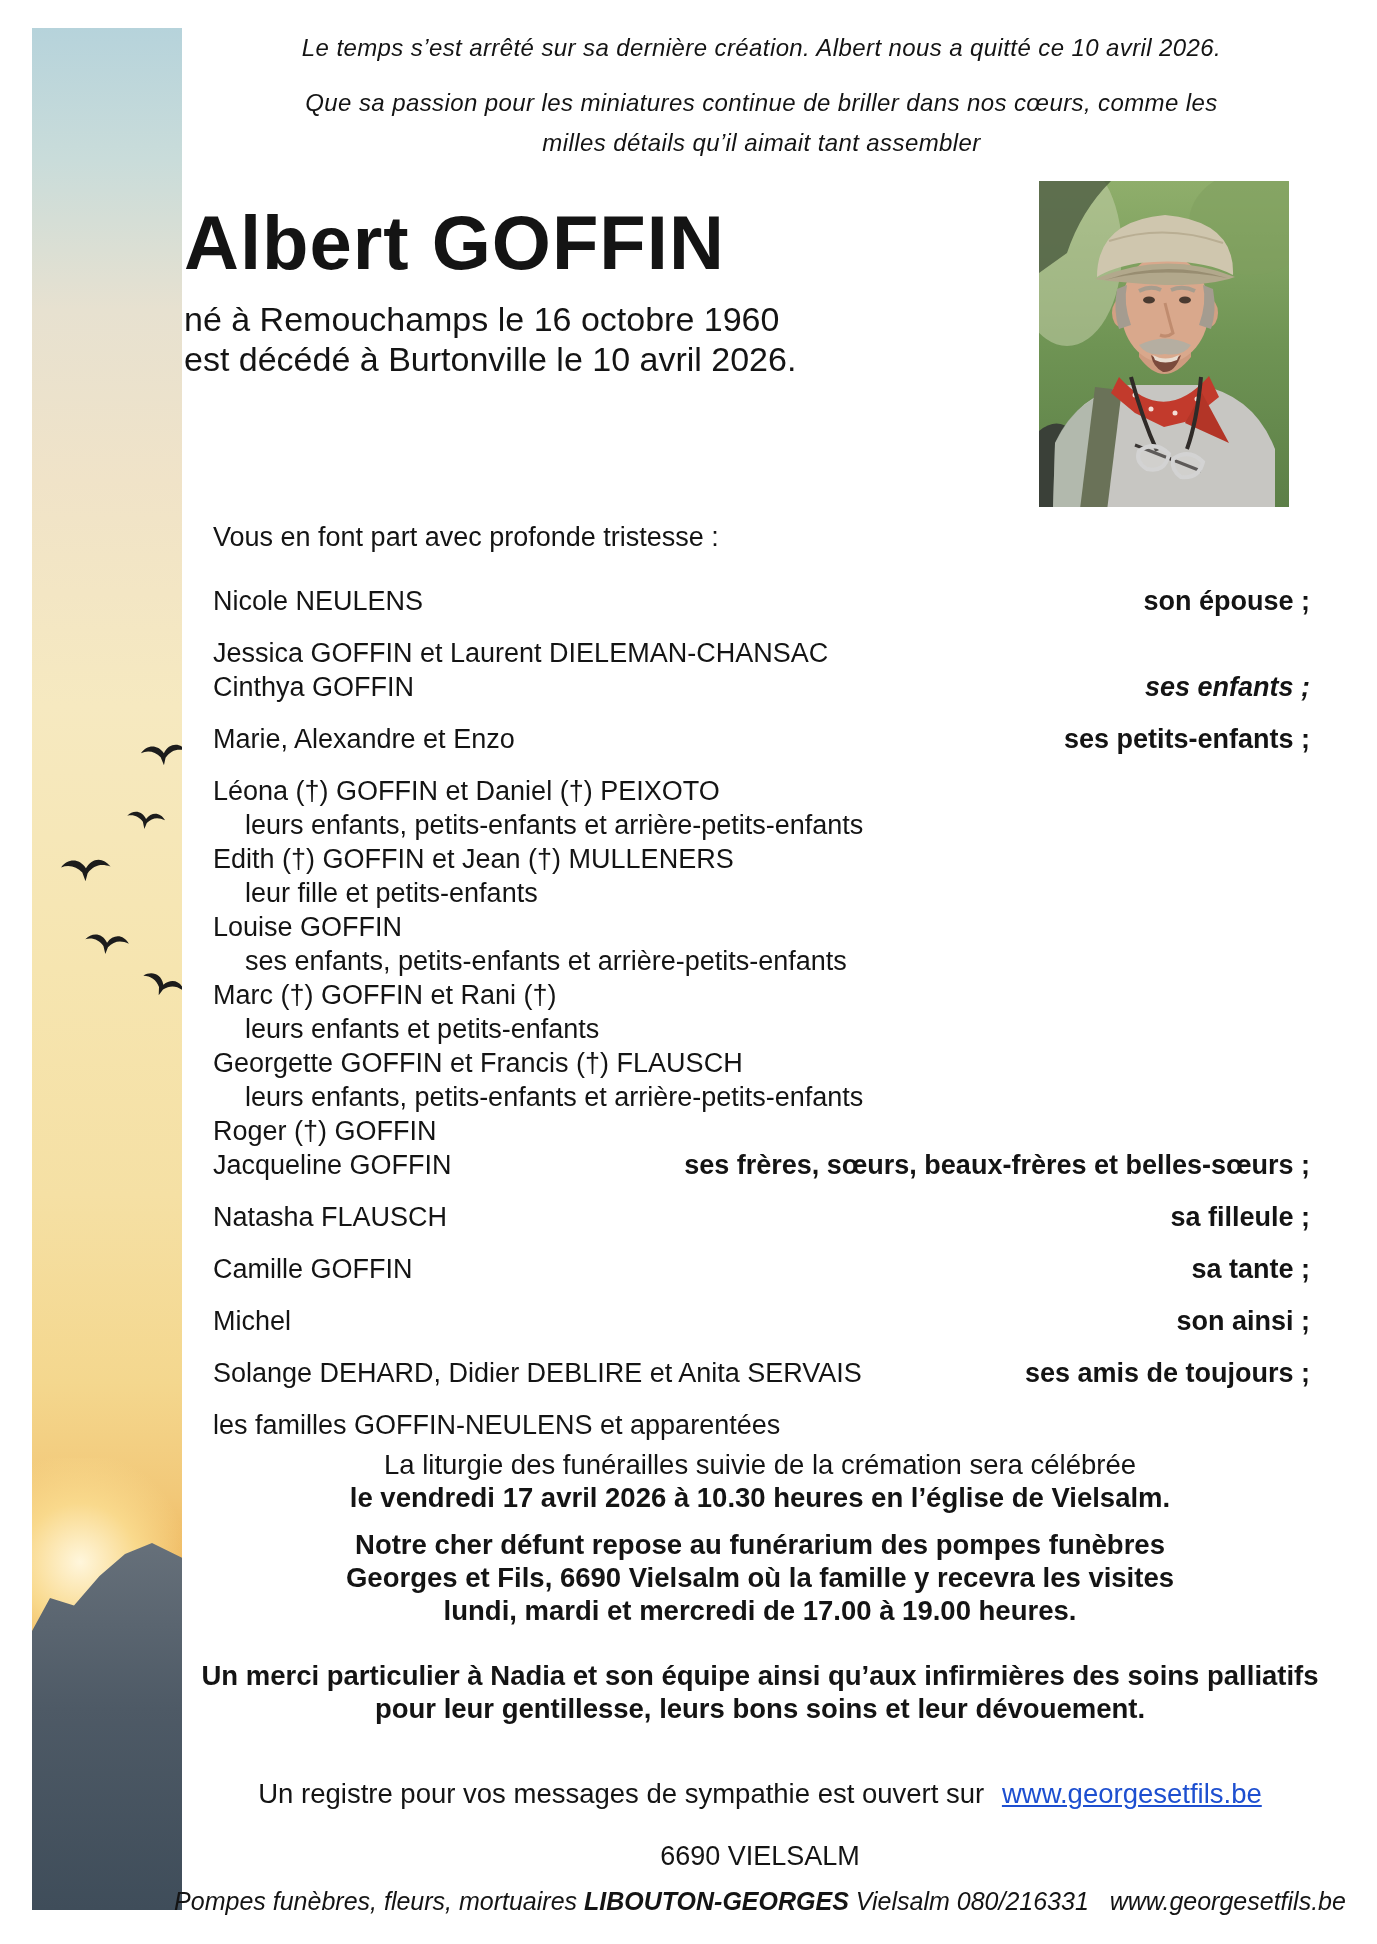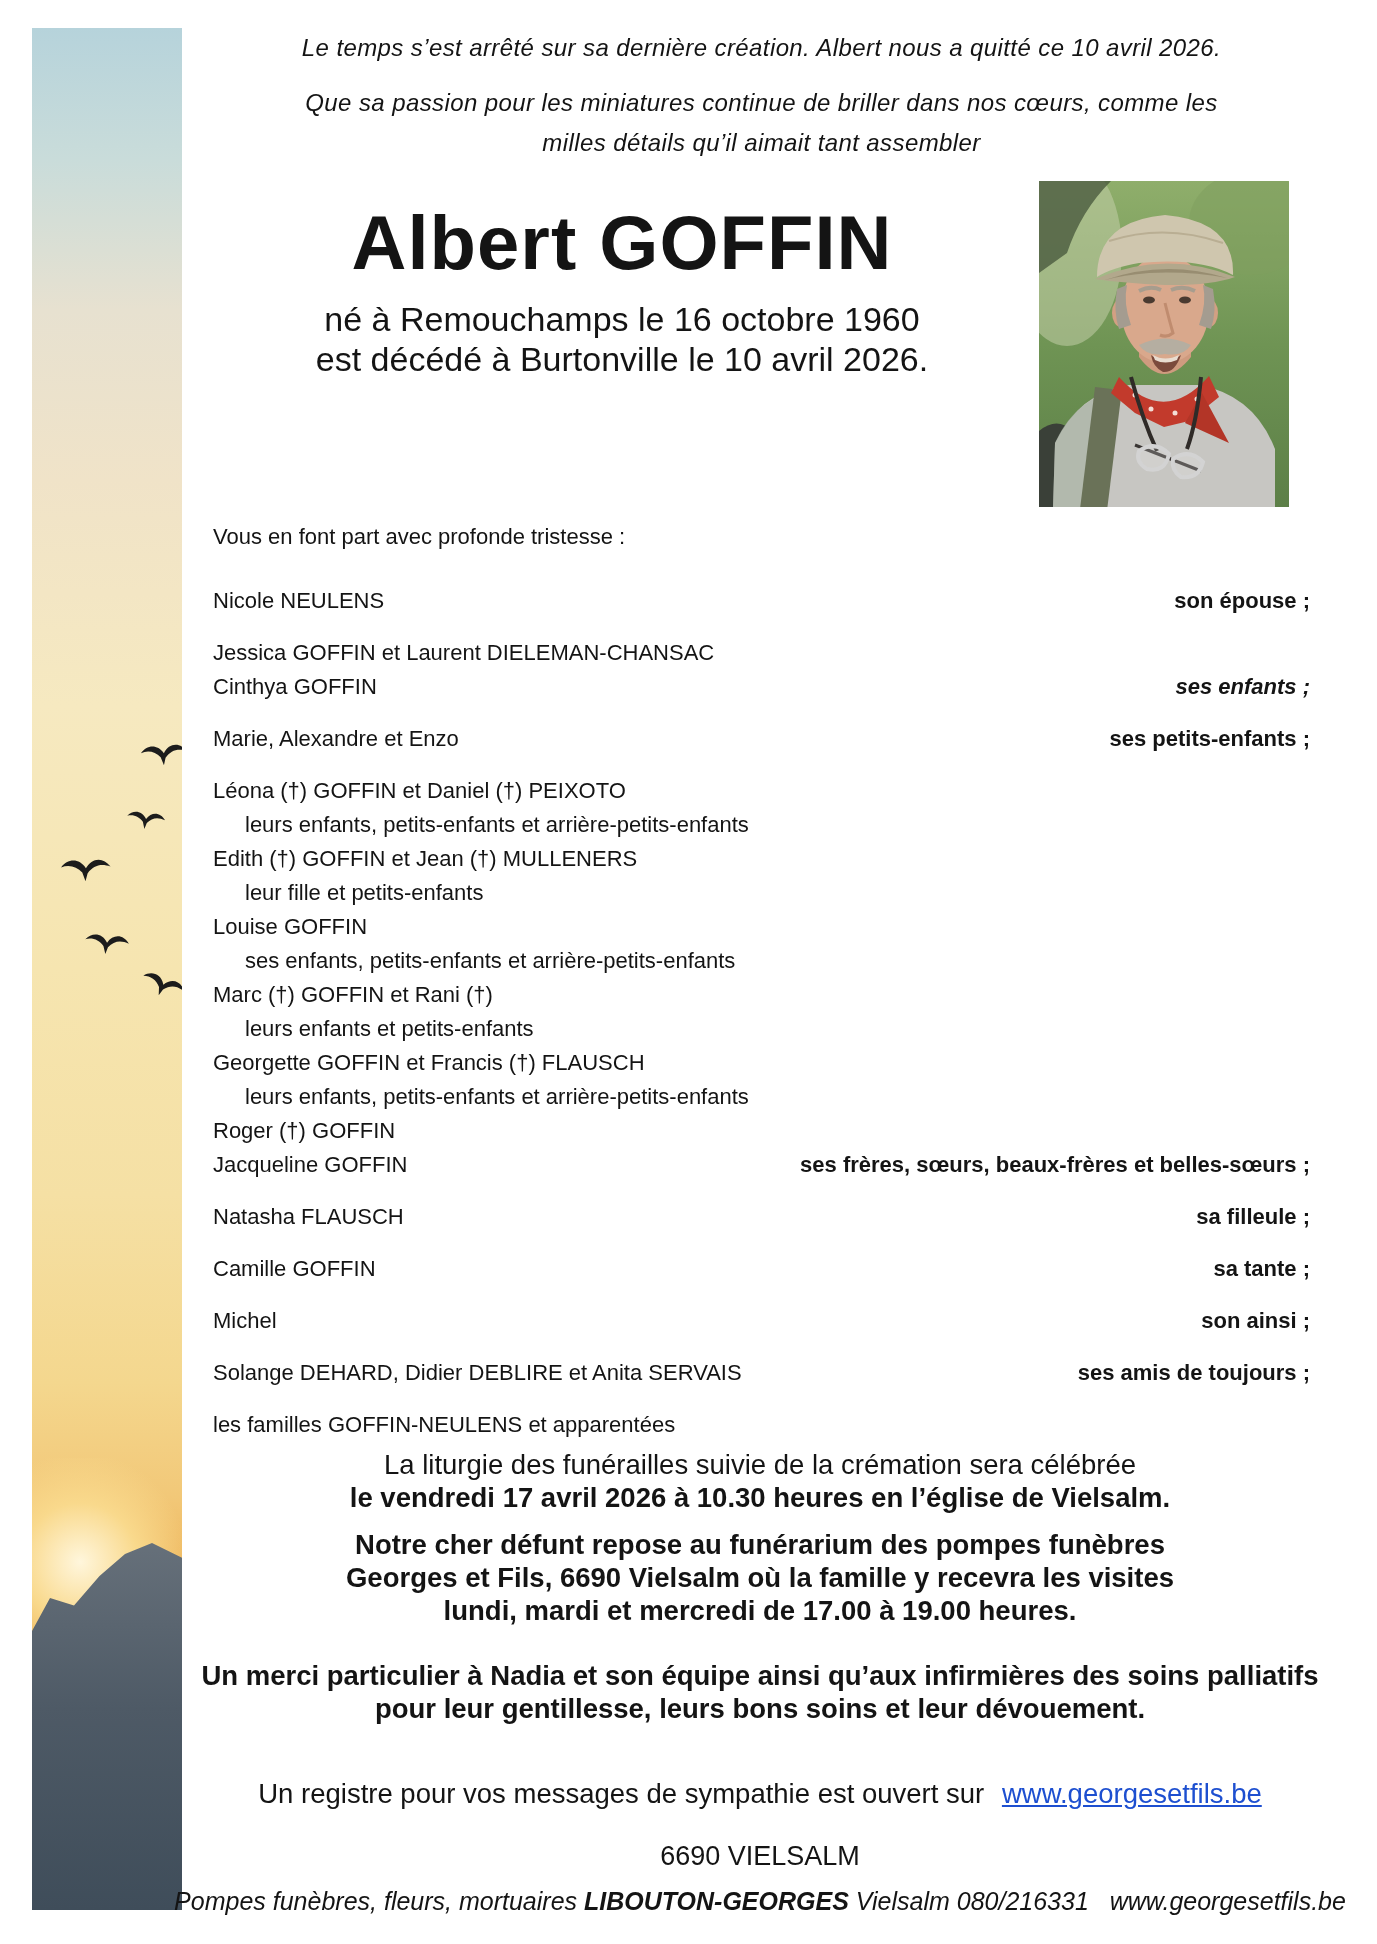--- a/index.html
+++ b/index.html
@@ -27,30 +27,30 @@
   .bird{position:absolute;}
   .bird svg{display:block;width:100%;height:auto;}
   .bird path{fill:#1c1c1c;}
   
   .intro{
     position:absolute;left:213px;top:28px;width:1097px;text-align:center;
     font-style:italic;font-size:24px;line-height:40px;letter-spacing:.4px;
   }
   .intro .l1{margin-bottom:15px;}
   
-  .title-block{position:absolute;left:192px;top:203px;width:860px;text-align:center;}
+  .title-block{position:absolute;left:184px;top:203px;width:860px;text-align:left;}
   .deceased-name{font-size:76px;font-weight:bold;letter-spacing:1px;line-height:80px;}
   .spouse-line{font-size:39px;font-weight:bold;margin-top:12px;line-height:44px;}
   .birth-line{font-size:34px;margin-top:16px;line-height:40px;}
   .death-line{font-size:34px;line-height:40px;}
   
   .photo{position:absolute;left:1039px;top:181px;width:250px;height:326px;}
   .photo svg{display:block;width:100%;height:100%;}
   
-  .family{position:absolute;left:213px;top:520px;width:1097px;font-size:22px;}
+  .family{position:absolute;left:213px;top:520px;width:1097px;font-size:27px;}
   .announce{line-height:34px;margin-bottom:30px;}
   .fam-group{margin-bottom:18px;}
   .fam-row{display:flex;justify-content:space-between;align-items:baseline;line-height:34px;}
   .fam-name{white-space:pre;}
   .fam-name.indent{padding-left:32px;}
   .fam-role{font-weight:bold;white-space:pre;text-align:right;}
   .fam-role.italic{font-style:italic;}
   
   .ceremony{position:absolute;left:160px;top:1448px;width:1200px;text-align:center;font-size:27.5px;}
   .cer-line{line-height:33px;}

